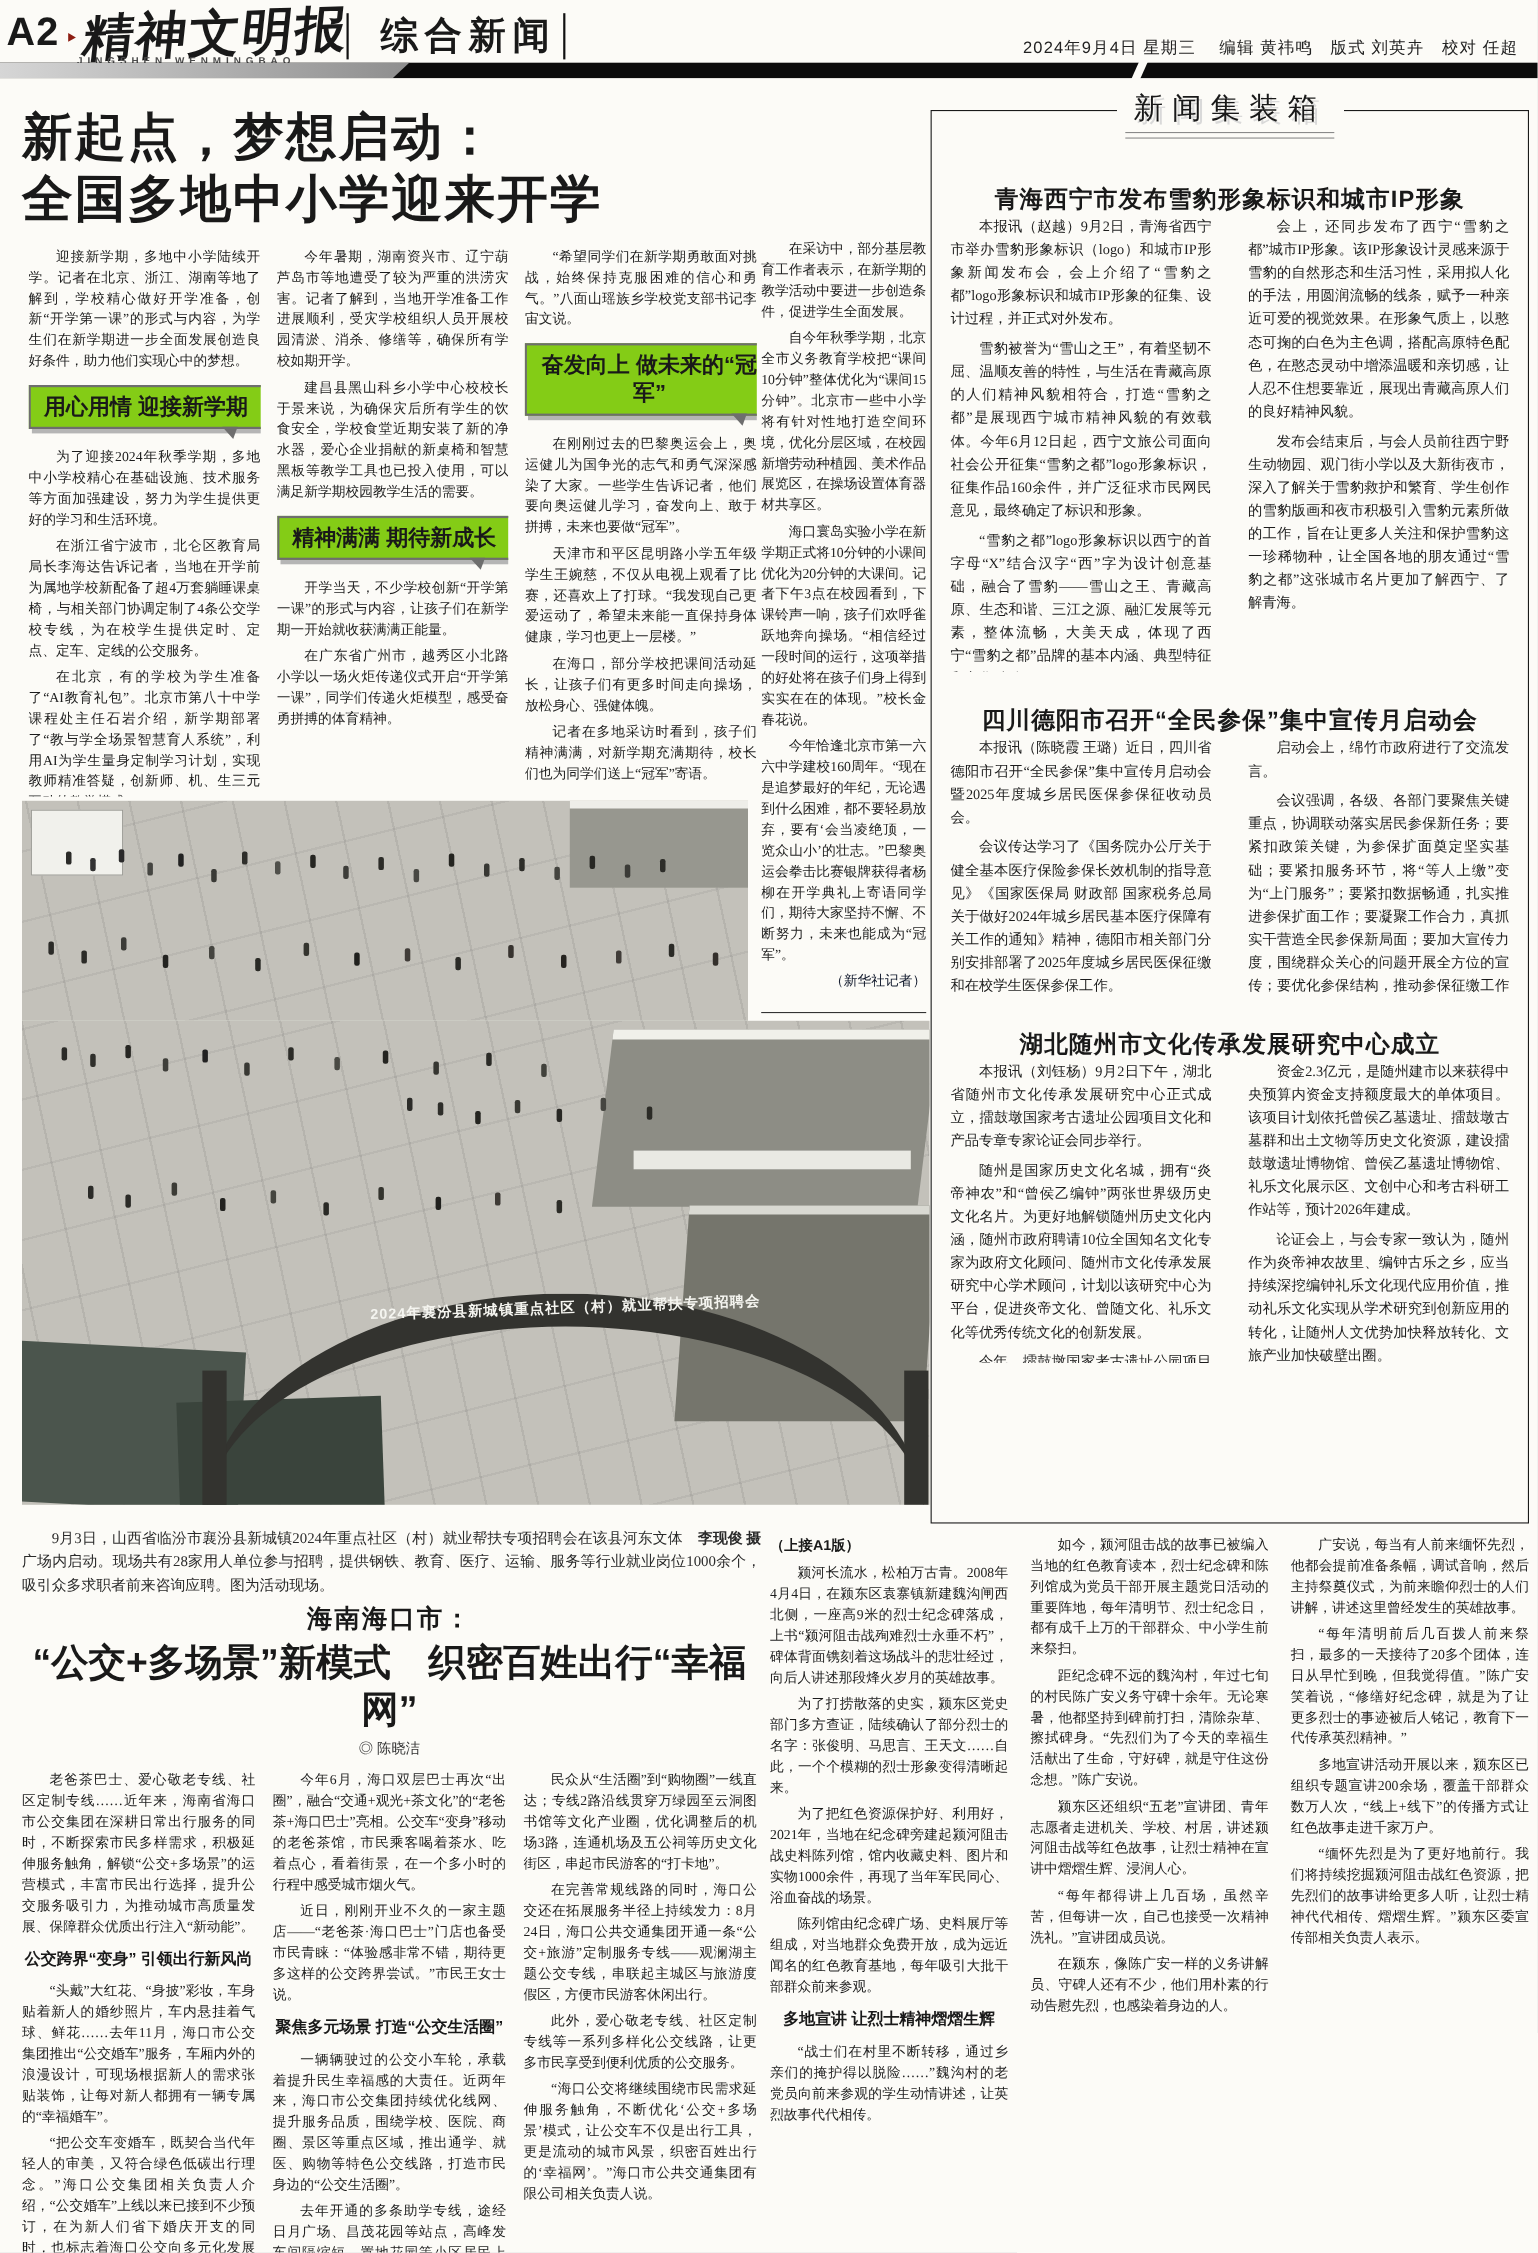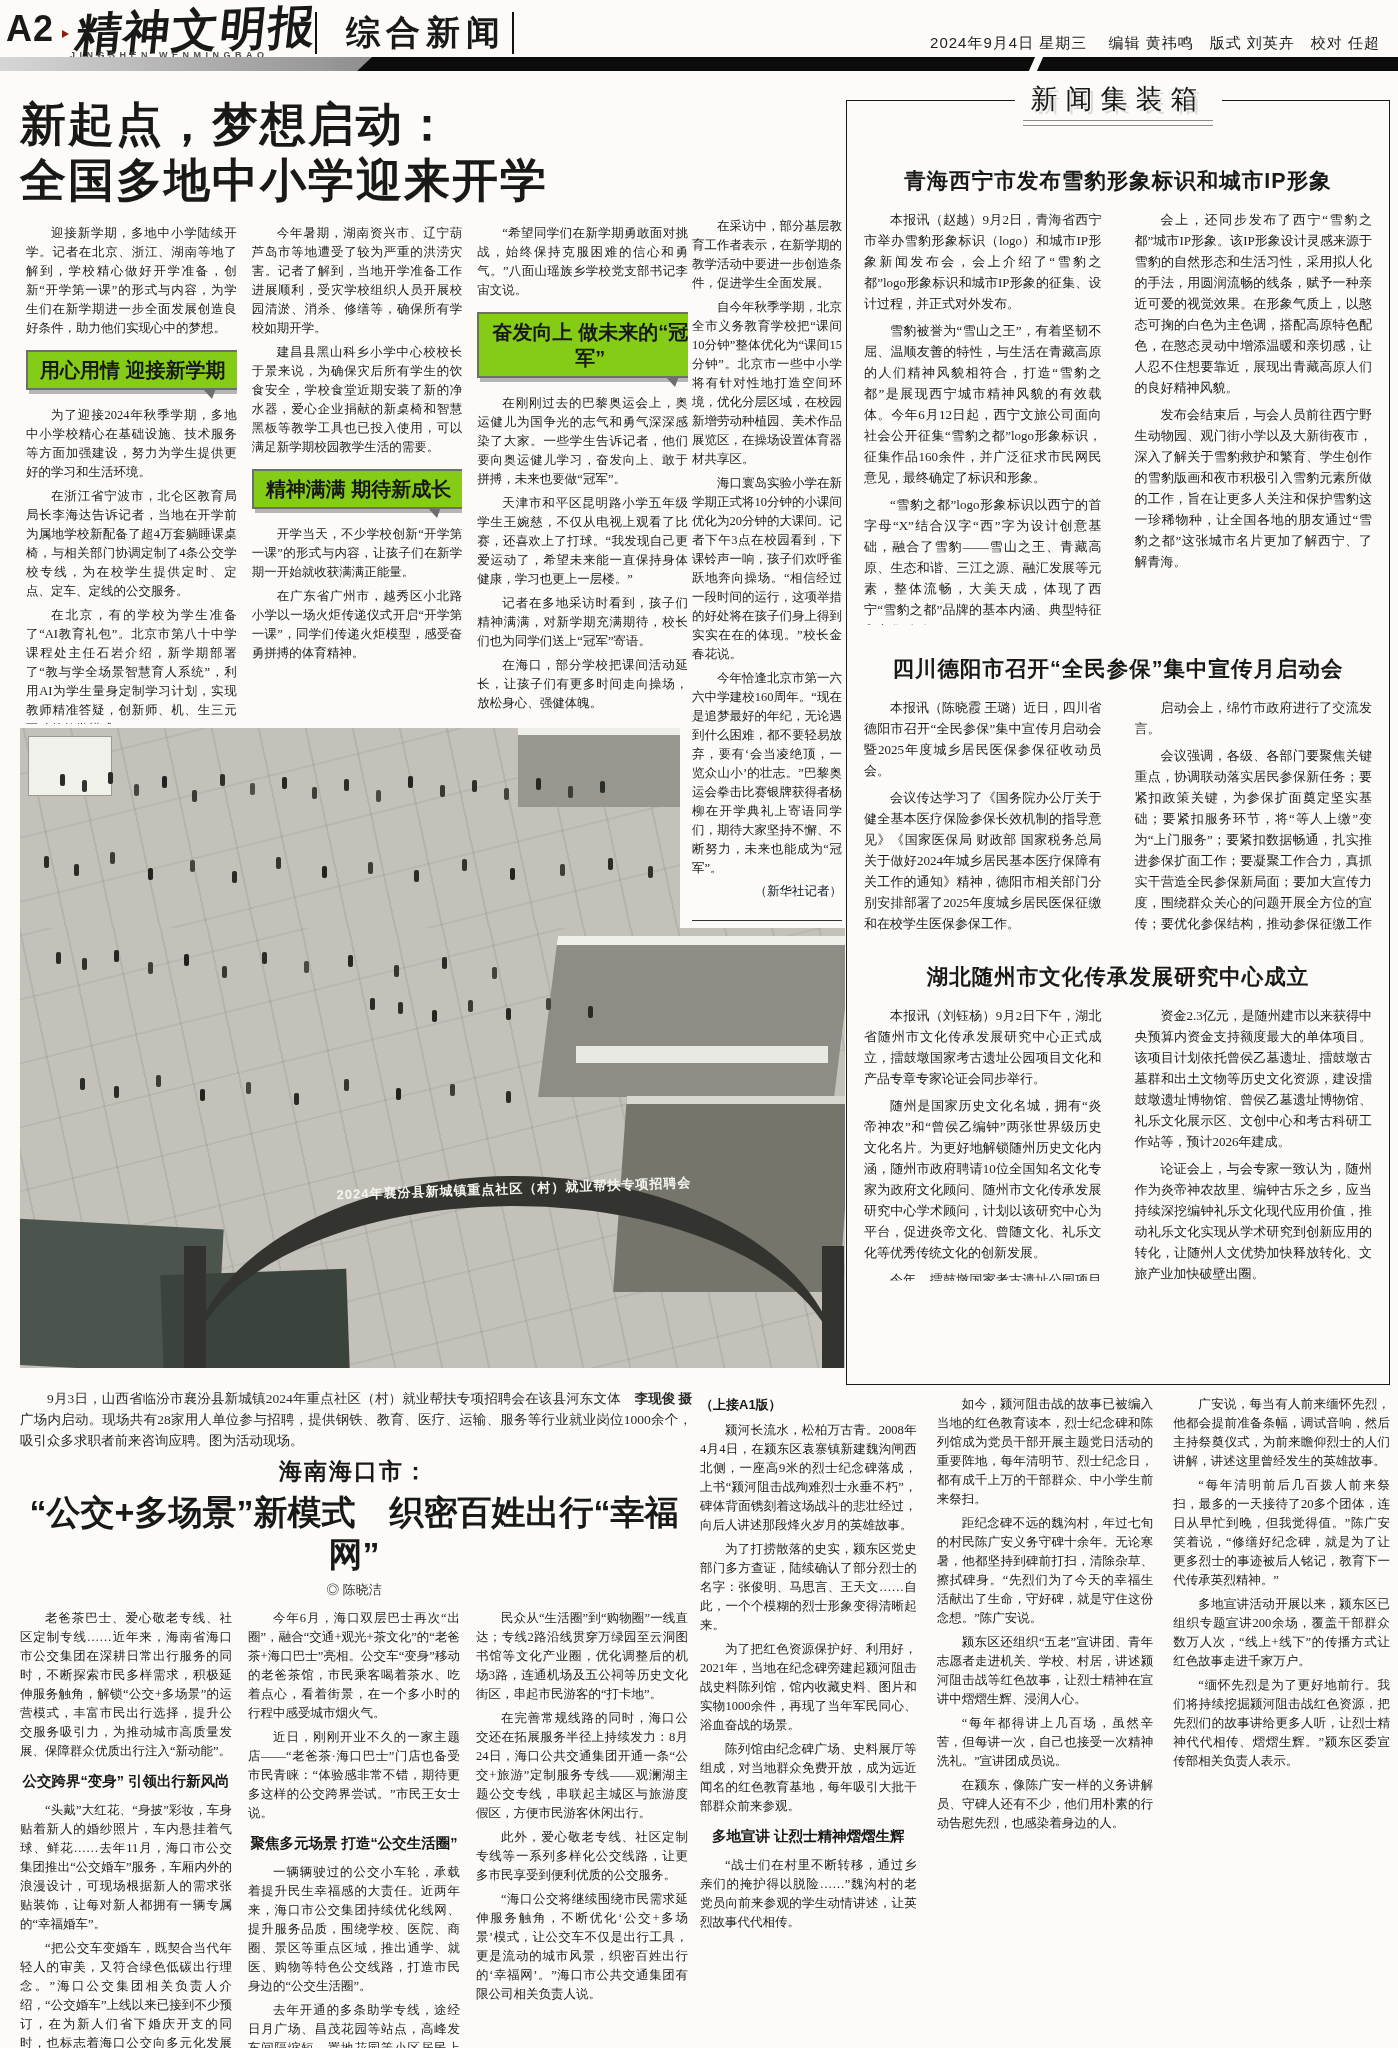--- a/index.html
+++ b/index.html
@@ -46,21 +46,21 @@
   .caption .cap-credit{float:right;font-weight:700;margin-left:14px;}
   .caption .cap-text{text-indent:2em;display:block;}
   
   .newsbox{left:846px;top:100px;width:544px;height:1285px;border:1.5px solid #1a1a1a;box-sizing:border-box;padding:0 17px;}
   .box-title-wrap{position:absolute;left:0;right:0;top:-21px;text-align:center;}
   .box-title{display:inline-block;background:#fff;padding:2px 16px;font:400 27px/34px "DejaVu Serif",serif;letter-spacing:8px;
              background:linear-gradient(#fcfbf7,#fcfbf7) padding-box;
              text-shadow:3px 3px 0 #d9d9d9;}
   .box-title-rule{width:190px;height:4px;border-top:1.5px solid #8a8a8a;border-bottom:1.5px solid #8a8a8a;margin:2px auto 0;}
   .box-art-hl{margin:0;text-align:center;font:700 21.5px/28px "Liberation Sans","DejaVu Sans",sans-serif;letter-spacing:1px;}
-  .box-cols{display:flex;gap:33px;margin-top:14px;justify-content:center;}
+  .box-cols{display:flex;gap:33px;justify-content:center;}
   .box-cols .col{flex:1;overflow:hidden;}
   .box-cols p.body{font-size:13px;line-height:21px;margin-bottom:6px;}
   .mt1{margin-top:66px;} .mt2{margin-top:30px;}
   .h1c{height:416px;} .h2c{height:236px;} .h3c{height:276px;}
   
   .bus{left:20px;top:1456px;width:668px;}
   .bus .kicker{text-align:center;font:700 23px "Liberation Sans",sans-serif;letter-spacing:2px;margin:0;}
   .bus .hl{text-align:center;font:900 34px/42px "Liberation Sans","DejaVu Sans",sans-serif;letter-spacing:0px;margin:4px 0 6px;}
   .bus .byline{text-align:center;font:13px "Liberation Sans",sans-serif;color:#333;margin:0 0 10px;}
   .bus-cols{display:flex;gap:16px;height:450px;}
@@ -109,22 +109,22 @@
       <p class="body">建昌县黑山科乡小学中心校校长于景来说，为确保灾后所有学生的饮食安全，学校食堂近期安装了新的净水器，爱心企业捐献的新桌椅和智慧黑板等教学工具也已投入使用，可以满足新学期校园教学生活的需要。</p>
       <div class="bubble">精神满满 期待新成长</div>
       <p class="body">开学当天，不少学校创新“开学第一课”的形式与内容，让孩子们在新学期一开始就收获满满正能量。</p>
       <p class="body">在广东省广州市，越秀区小北路小学以一场火炬传递仪式开启“开学第一课”，同学们传递火炬模型，感受奋勇拼搏的体育精神。</p>
     </div>
     <div class="col">
       <p class="body">“希望同学们在新学期勇敢面对挑战，始终保持克服困难的信心和勇气。”八面山瑶族乡学校党支部书记李宙文说。</p>
       <div class="bubble">奋发向上 做未来的“冠军”</div>
       <p class="body">在刚刚过去的巴黎奥运会上，奥运健儿为国争光的志气和勇气深深感染了大家。一些学生告诉记者，他们要向奥运健儿学习，奋发向上、敢于拼搏，未来也要做“冠军”。</p>
       <p class="body">天津市和平区昆明路小学五年级学生王婉慈，不仅从电视上观看了比赛，还喜欢上了打球。“我发现自己更爱运动了，希望未来能一直保持身体健康，学习也更上一层楼。”</p>
+      <p class="body">在海口，部分学校把课间活动延长，让孩子们有更多时间走向操场，放松身心、强健体魄。</p>
       <p class="body">记者在多地采访时看到，孩子们精神满满，对新学期充满期待，校长们也为同学们送上“冠军”寄语。</p>
-      <p class="body">在海口，部分学校把课间活动延长，让孩子们有更多时间走向操场，放松身心、强健体魄。</p>
     </div>
   </div>
 
   <div class="abs lead-col4">
     <p class="body">在采访中，部分基层教育工作者表示，在新学期的教学活动中要进一步创造条件，促进学生全面发展。</p>
     <p class="body">自今年秋季学期，北京全市义务教育学校把“课间10分钟”整体优化为“课间15分钟”。北京市一些中小学将有针对性地打造空间环境，优化分层区域，在校园新增劳动种植园、美术作品展览区，在操场设置体育器材共享区。</p>
     <p class="body">海口寰岛实验小学在新学期正式将10分钟的小课间优化为20分钟的大课间。记者下午3点在校园看到，下课铃声一响，孩子们欢呼雀跃地奔向操场。“相信经过一段时间的运行，这项举措的好处将在孩子们身上得到实实在在的体现。”校长金春花说。</p>
     <p class="body">今年恰逢北京市第一六六中学建校160周年。“现在是追梦最好的年纪，无论遇到什么困难，都不要轻易放弃，要有‘会当凌绝顶，一览众山小’的壮志。”巴黎奥运会拳击比赛银牌获得者杨柳在开学典礼上寄语同学们，期待大家坚持不懈、不断努力，未来也能成为“冠军”。</p>
     <div class="credit-line">（新华社记者）</div>
   </div>

